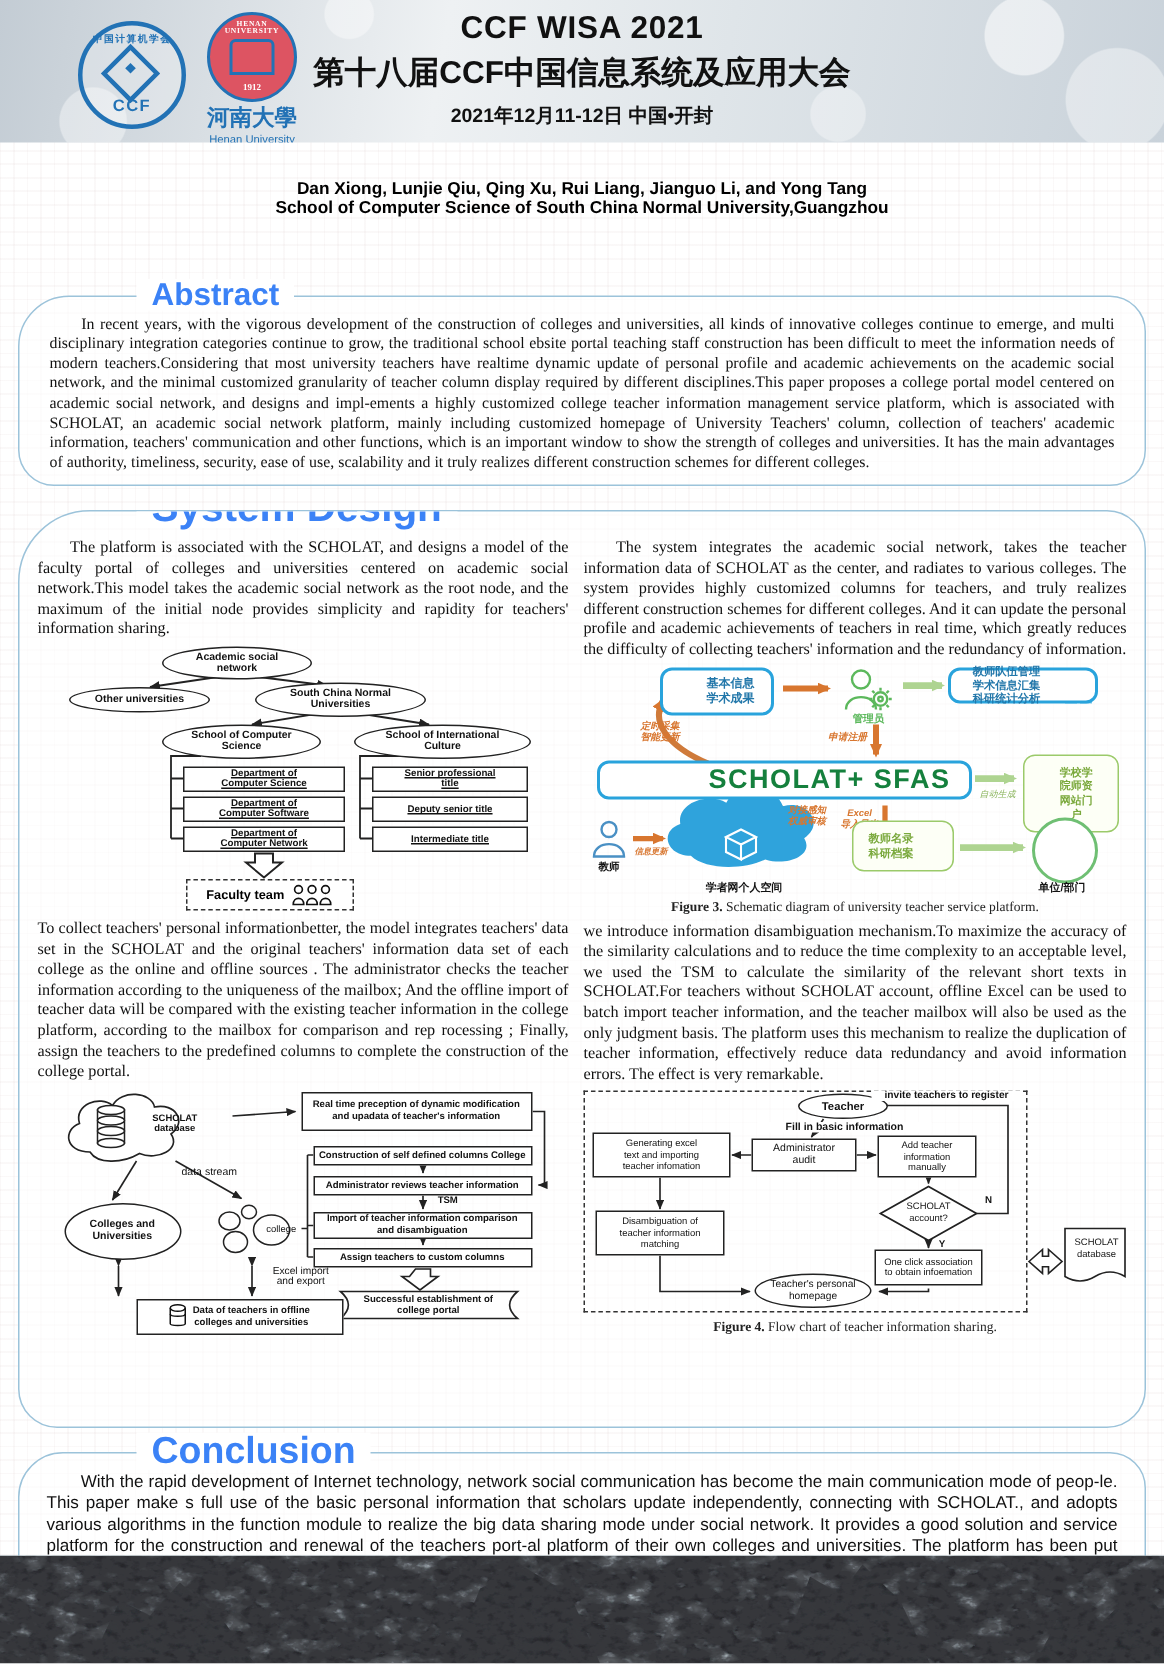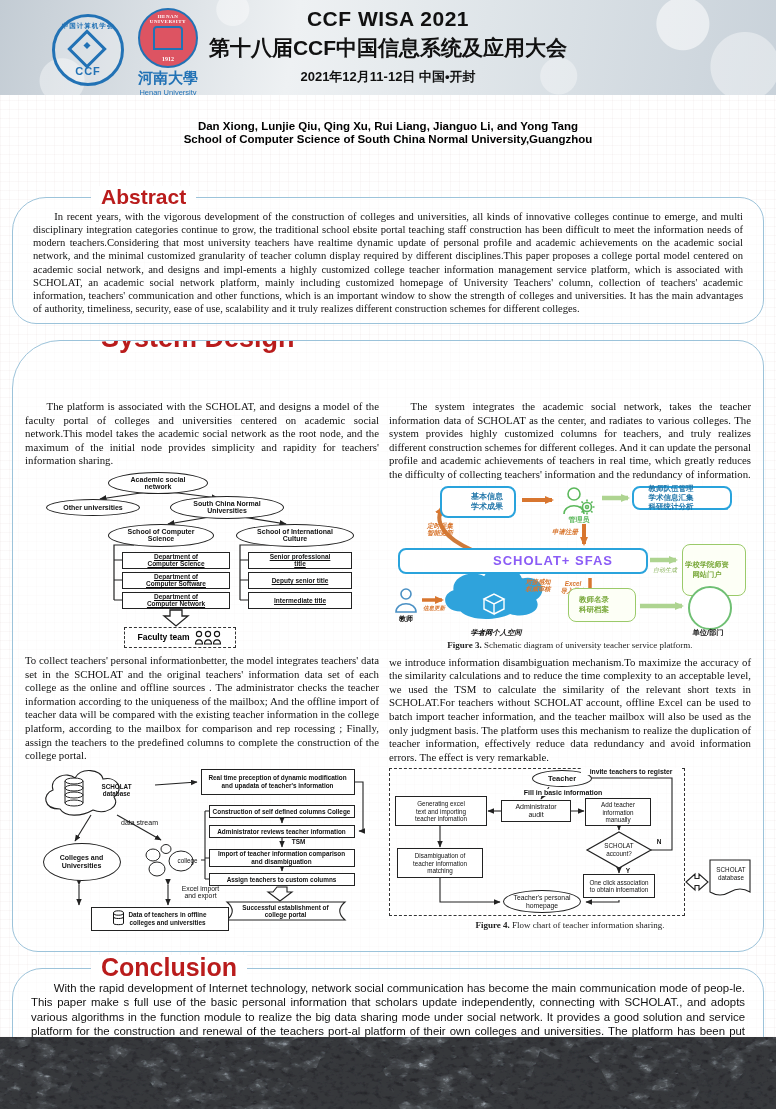--- a/index.html
+++ b/index.html
@@ -34,27 +34,27 @@
   .logo-henu .seal .yr{position:absolute;bottom:4px;left:0;right:0;font-size:6px;font-weight:bold;}
   .logo-henu .cn{font-size:15px;font-weight:bold;font-family:"Liberation Serif",serif;margin-top:1px;}
   .logo-henu .en{font-size:7.5px;margin-top:0;}
   
   .ptitle{height:78px;text-align:center;padding-top:10px;}
   .ptitle .t1{font-size:18.5px;font-weight:bold;color:#000;}
   .ptitle .t2{font-size:11.5px;font-weight:bold;margin-top:15px;}
   .ptitle .t3{font-size:11.5px;font-weight:bold;margin-top:1px;}
   
   .sect{position:relative;margin:12px 12px 0;border:1.6px solid #9cc3da;background:rgba(255,255,255,0.6);}
-  .sect-h{position:absolute;left:78px;background:#fff;padding:0 10px;color:#b91c1c;font-weight:bold;line-height:1;}
+  .sect-h{position:absolute;left:78px;background:#fff;padding:0 10px;color:#3b82f6;font-weight:bold;line-height:1;}
   .abs{border-radius:34px 24px 24px 24px;padding:12px 20px 8px;margin-top:14px;}
   .abs .sect-h{top:-12px;font-size:21px;}
   .abs-body{font-family:"Liberation Serif",serif;font-size:10.6px;line-height:1.24;text-align:justify;text-indent:2em;color:#111;}
   .sd{border-radius:48px 26px 26px 26px;margin-top:16px;height:588px;overflow:hidden;padding:18px 12px 4px;}
   .sd .sect-h{top:-16px;font-size:27px;}
-  .sd-cols{display:flex;gap:10px;margin-top:41px;}
+  .sd-cols{display:flex;gap:10px;}
   .sd-col{width:366px;}
   .sd-p{font-family:"Liberation Serif",serif;font-size:10.8px;line-height:1.26;text-align:justify;text-indent:2em;color:#111;margin:0 0 4px;}
   .sd-p.noind{text-indent:0;}
   .conc{border-radius:30px 24px 24px 24px;margin-top:16px;height:108px;padding:12px 18px 6px;}
   .conc .sect-h{top:-14px;font-size:25px;}
   .conc-body{font-size:11.4px;line-height:1.27;text-align:justify;text-indent:2em;color:#111;}
   
   .fig{position:relative;margin:2px auto 0;}
   .figcap{text-align:center;font-family:"Liberation Serif",serif;font-size:9px;color:#222;margin-top:2px;}
   .figcap b{font-weight:bold;}
@@ -321,31 +321,31 @@
           </svg>
           <div class="node f3blue" style="left:48px;top:0;width:76px;height:32px;font-size:8px;line-height:1.2;padding-left:18px;">基本信息
 学术成果</div>
           <div class="lbl" style="left:168px;top:29px;width:38px;font-size:7px;color:#5cb85c;font-weight:bold;">管理员</div>
           <div class="node f3blue" style="left:240px;top:0;width:100px;height:24px;font-size:7.5px;line-height:1.25;padding-right:22px;">教师队伍管理
 学术信息汇集
 科研统计分析</div>
           <div class="lbl f3lbl-o" style="left:24px;top:36px;width:48px;font-size:6.5px;line-height:1.2;">定时采集
 智能更新</div>
           <div class="lbl f3lbl-o" style="left:156px;top:42px;width:34px;font-size:6.5px;">申请注册</div>
-          <div class="node" style="left:6px;top:62px;width:250px;height:26px;border:2.5px solid #29a3dc;border-radius:8px;font-size:13px;font-weight:bold;color:#8b5cf6;letter-spacing:1px;padding-left:60px;">SCHOLAT+ SFAS</div>
+          <div class="node" style="left:6px;top:62px;width:250px;height:26px;border:2.5px solid #29a3dc;border-radius:8px;font-size:18px;font-weight:bold;color:#15803d;letter-spacing:1px;padding-left:60px;">SCHOLAT+ SFAS</div>
           <div class="lbl f3lbl-g" style="left:254px;top:80px;width:38px;font-size:6px;">自动生成</div>
-          <div class="node f3green" style="left:290px;top:58px;width:64px;height:52px;font-size:7.3px;line-height:1.25;padding-right:14px;">学校学院师资
+          <div class="node f3green" style="left:290px;top:58px;width:64px;height:52px;font-size:7.3px;line-height:1.25;padding-right:14px;padding-left:21px;">学校学院师资
 网站门户</div>
           <div class="lbl f3lbl-o" style="left:124px;top:92px;width:44px;font-size:6.3px;line-height:1.2;">对接感知
 权威审核</div>
           <div class="lbl f3lbl-o" style="left:164px;top:94px;width:34px;font-size:6.3px;line-height:1.2;">Excel
 导入导出</div>
           <div class="lbl" style="left:2px;top:128px;width:24px;font-size:7px;font-weight:bold;">教师</div>
           <div class="lbl f3lbl-o" style="left:26px;top:119px;width:32px;font-size:5.5px;">信息更新</div>
-          <div class="lbl" style="left:62px;top:142px;width:84px;font-size:7.3px;font-weight:bold;font-style:italic;">学者网个人空间</div>
+          <div class="lbl" style="left:62px;top:142px;width:84px;font-size:7.3px;font-weight:bold;">学者网个人空间</div>
           <div class="node f3green" style="left:176px;top:102px;width:68px;height:34px;font-size:7.5px;line-height:1.3;padding-right:16px;">教师名录
 科研档案</div>
           <div style="position:absolute;left:296px;top:100px;width:40px;height:40px;border:2px solid #6fbf73;border-radius:50%;background:#fff;"></div>
           <div class="lbl" style="left:290px;top:142px;width:52px;font-size:7.3px;font-weight:bold;">单位/部门</div>
         </div>
         <div class="figcap"><b>Figure 3.</b><span> Schematic diagram of university teacher service platform.</span></div>
 
         <p class="sd-p noind" style="margin-top:6px;">we introduce information disambiguation mechanism.To maximize the accuracy of the similarity calculations and to reduce the time complexity to an acceptable level, we used the TSM to calculate the similarity of the relevant short texts in SCHOLAT.For teachers without SCHOLAT account, offline Excel can be used to batch import teacher information, and the teacher mailbox will also be used as the only judgment basis. The platform uses this mechanism to realize the duplication of teacher information, effectively reduce data redundancy and avoid information errors. The effect is very remarkable.</p>
 
         <div class="fig" style="width:362px;height:150px;">

